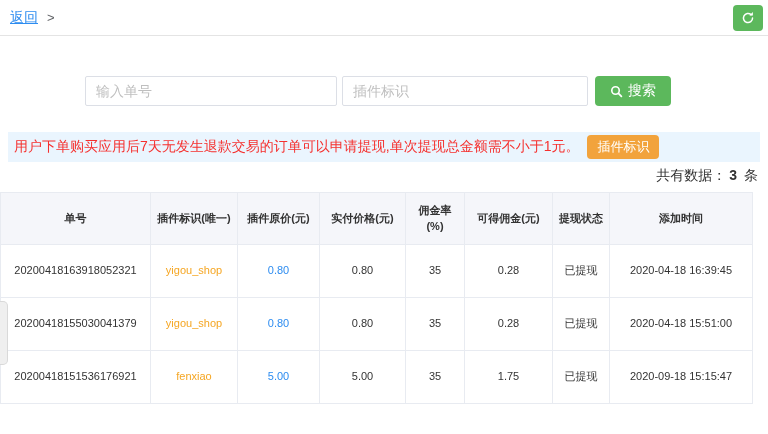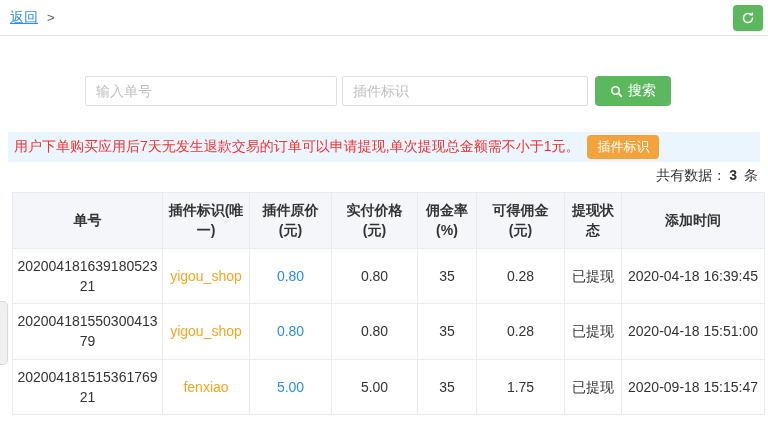--- a/index.html
+++ b/index.html
@@ -90,25 +90,25 @@
   .summary {
     margin: 5px 10px 0 12px;
     text-align: right;
     font-size: 14px;
     color: #333;
   }
   .summary .count { font-weight: bold; padding: 0 3px; }
 
   
   table.records {
-    margin: 7px 8px 0 12px;
+    margin: 7px 8px 0 0;
     width: 752px;
     border-collapse: collapse;
     table-layout: fixed;
-    font-size: 14px;
+    font-size: 11px;
     color: #333;
     text-align: center;
   }
   .records th, .records td {
     border: 1px solid #e8ebf1;
     padding: 7px 4px;
     line-height: 1.45;
     vertical-align: middle;
   }
   .records th {

